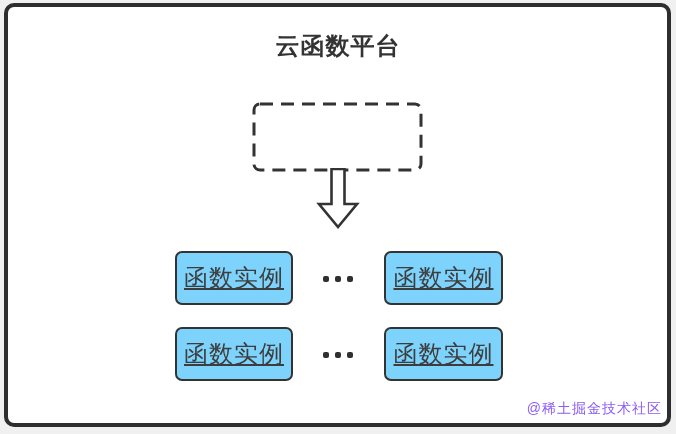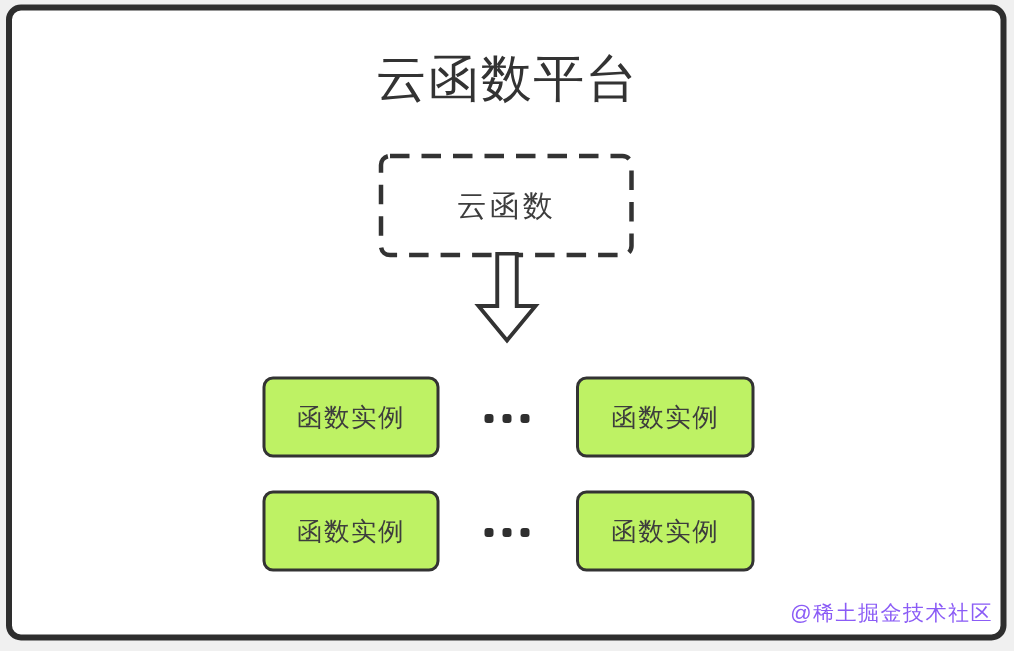--- a/index.html
+++ b/index.html
@@ -24,22 +24,22 @@
     background: #ffffff;
     border: 4px solid #2e2e2e;
     border-radius: 10px;
   }
   .title {
     position: absolute;
     left: 0;
     top: 30px;
     width: 676px;
     text-align: center;
-    font-size: 34px;
-    font-weight: normal;
+    font-size: 24px;
+    font-weight: bold;
     color: #333333;
     letter-spacing: 1px;
   }
   .dashed-box-svg {
     position: absolute;
     left: 252px;
     top: 102px;
     width: 171px;
     height: 70px;
   }
@@ -60,29 +60,30 @@
     position: absolute;
     left: 315px;
     top: 168px;
     width: 46px;
     height: 62px;
   }
   .instance-box {
     position: absolute;
     width: 114px;
     height: 50px;
-    background: #bef264;
+    background: #7dd3fc;
     border: 2px solid #333333;
     border-radius: 7px;
     display: flex;
     align-items: center;
     justify-content: center;
-    font-size: 17px;
+    font-size: 24px;
     color: #3d3d3d;
     letter-spacing: 1px;
+    text-decoration: underline;
   }
   .box-r1-left  { left: 175px; top: 251px; }
   .box-r1-right { left: 384px; top: 251px; width: 115px; }
   .box-r2-left  { left: 175px; top: 327px; }
   .box-r2-right { left: 384px; top: 327px; width: 115px; }
   .dots {
     position: absolute;
     width: 30px;
     display: flex;
     justify-content: space-between;
@@ -110,21 +111,20 @@
 
 <div class="canvas">
 
   <div class="frame"></div>
 
   <div class="title">云函数平台</div>
 
   <svg class="dashed-box-svg" viewBox="0 0 171 70" xmlns="http://www.w3.org/2000/svg">
     <rect x="2" y="2" width="167" height="66" rx="6" ry="6" fill="#ffffff" stroke="#333333" stroke-width="3" stroke-dasharray="13 8"></rect>
   </svg>
-  <div class="dashed-box-label">云函数</div>
 
   <svg class="arrow-svg" viewBox="0 0 46 62" xmlns="http://www.w3.org/2000/svg">
     <path d="M16.5 1 L29.5 1 L29.5 36 L42 36 L23 59 L4 36 L16.5 36 Z" fill="#ffffff" stroke="#333333" stroke-width="2.6" stroke-linejoin="miter"></path>
   </svg>
 
   <div class="instance-box box-r1-left">函数实例</div>
 
   <div class="dots dots-r1">
     <div class="dot"></div>
     <div class="dot"></div>

